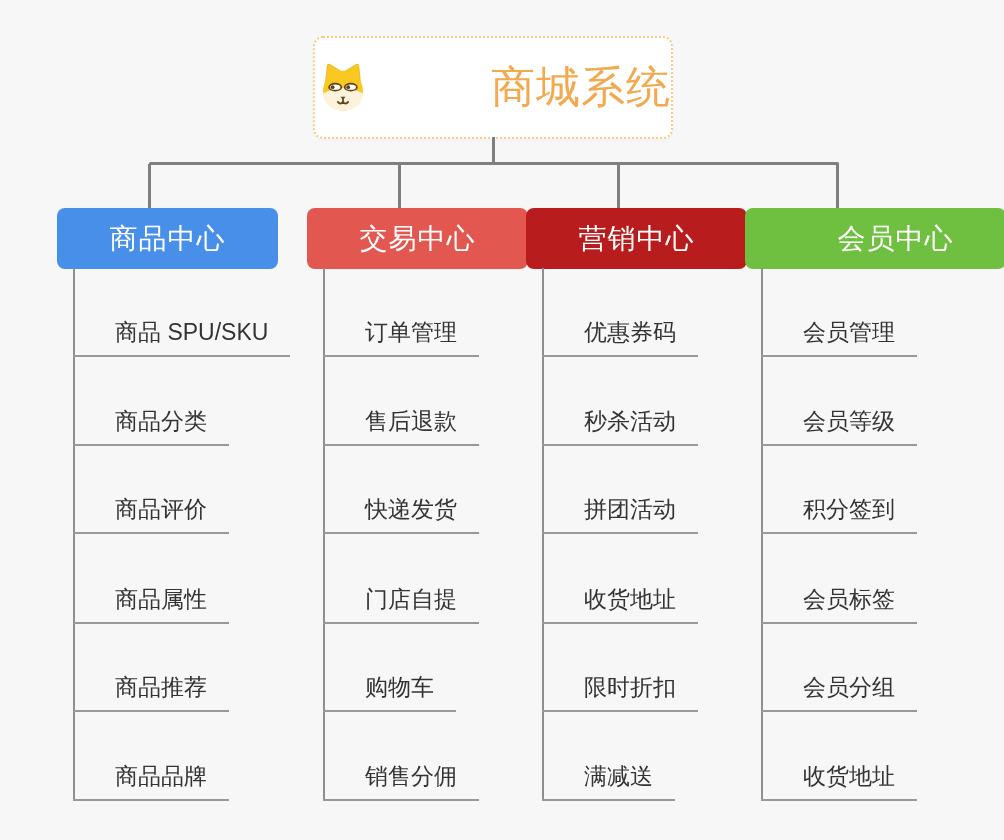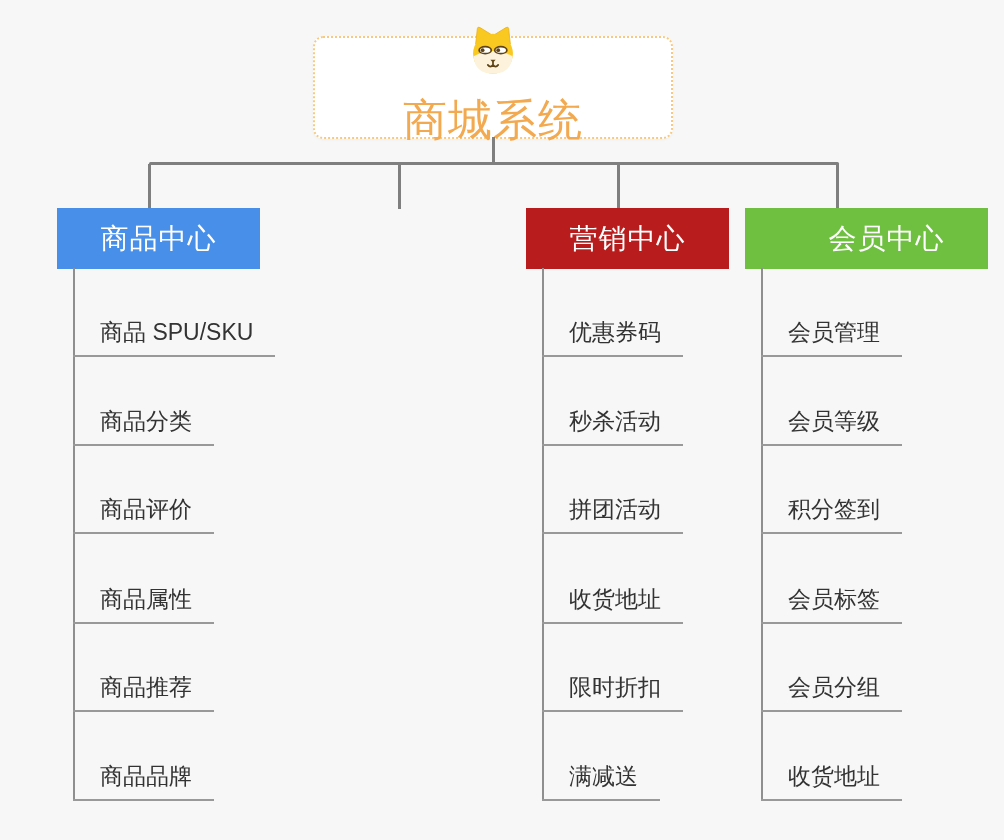--- a/index.html
+++ b/index.html
@@ -13,23 +13,22 @@
     background:#f7f7f7;
     overflow:hidden;
   }
   
   .root-node{
     position:absolute;left:313px;top:36px;width:360px;height:103px;
     background:#ffffff;
     border:2px dotted #f8ca7e;
     border-radius:10px;
     box-sizing:border-box;
-    display:flex;align-items:center;justify-content:center;gap:14px;
+    display:flex;align-items:center;justify-content:space-between;gap:14px;
     box-shadow:0 1px 3px rgba(0,0,0,0.04);
-    flex-direction:column;
   }
   .root-label{
     font-size:44px;
     color:#f2a94f;
     letter-spacing:1px;
     white-space:nowrap;
   }
   .root-icon{width:56px;height:52px;flex:0 0 auto;}
   
   .conn{position:absolute;background:#7f7f7f;}
@@ -40,33 +39,33 @@
   .drop-1{left:398px;}
   .drop-2{left:617px;}
   .drop-3{left:836px;}
   
   .col{position:absolute;top:208px;width:250px;height:600px;}
   .col-0{left:57px;}
   .col-1{left:307px;}
   .col-2{left:526px;}
   .col-3{left:745px;}
   .branch-node{
-    position:absolute;left:0;top:0;width:203px;height:61px;
-    border-radius:0;
+    position:absolute;left:0;top:0;width:221px;height:61px;
+    border-radius:8px;
     display:flex;align-items:center;justify-content:center;
     color:#ffffff;font-size:28px;letter-spacing:1px;
     white-space:nowrap;
   }
   .vline{
     position:absolute;left:16px;top:60px;width:2px;height:533px;
     background:#8f8f8f;
   }
   .item{
     position:absolute;left:16px;
-    padding:0 22px 8px 27px;
+    padding:0 22px 8px 42px;
     border-bottom:2px solid #999999;
     font-size:23px;line-height:30px;color:#333333;
     white-space:nowrap;width:max-content;
   }
   .r-0{top:109px;}
   .r-1{top:198px;}
   .r-2{top:286px;}
   .r-3{top:376px;}
   .r-4{top:464px;}
   .r-5{top:553px;}
@@ -105,20 +104,32 @@
     </div>
     <div class="vline"></div>
     <div class="item r-0">商品 SPU/SKU</div>
     <div class="item r-2">商品评价</div>
     <div class="item r-1">商品分类</div>
     <div class="item r-3">商品属性</div>
     <div class="item r-4">商品推荐</div>
     <div class="item r-5">商品品牌</div>
   </div>
 
+  <div class="col col-1">
+    <div class="branch-node" style="background: rgb(226, 87, 79);">
+      <span>交易中心</span>
+    </div>
+    <div class="vline"></div>
+    <div class="item r-0">订单管理</div>
+    <div class="item r-1">售后退款</div>
+    <div class="item r-2">快递发货</div>
+    <div class="item r-3">门店自提</div>
+    <div class="item r-4">购物车</div>
+    <div class="item r-5">销售分佣</div>
+  </div>
 
   <div class="col col-2">
     <div class="branch-node" style="background: #b91c1c;">
       <span>营销中心</span>
     </div>
     <div class="vline"></div>
     <div class="item r-0">优惠券码</div>
     <div class="item r-1">秒杀活动</div>
     <div class="item r-2">拼团活动</div>
     <div class="item r-3">收货地址</div>

